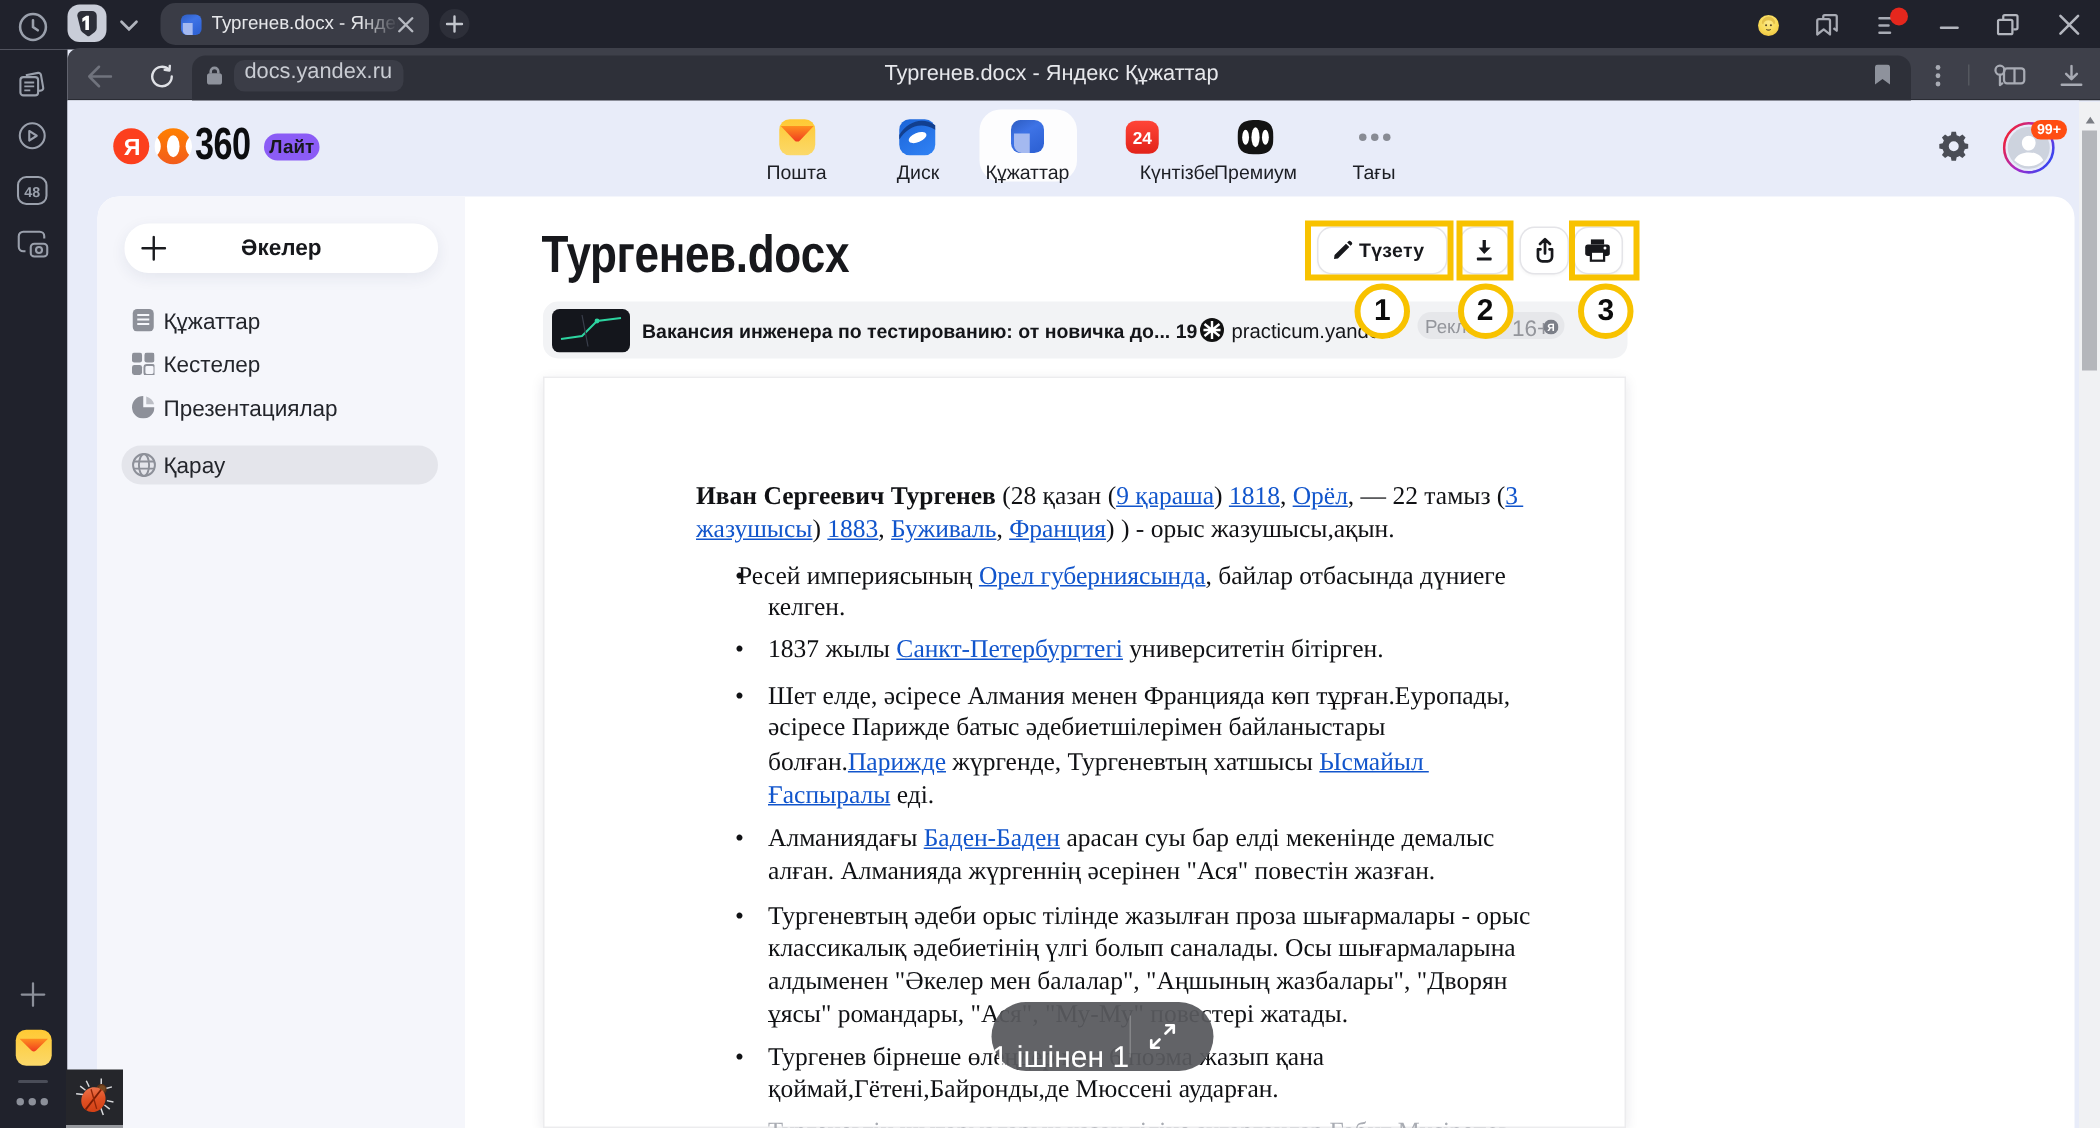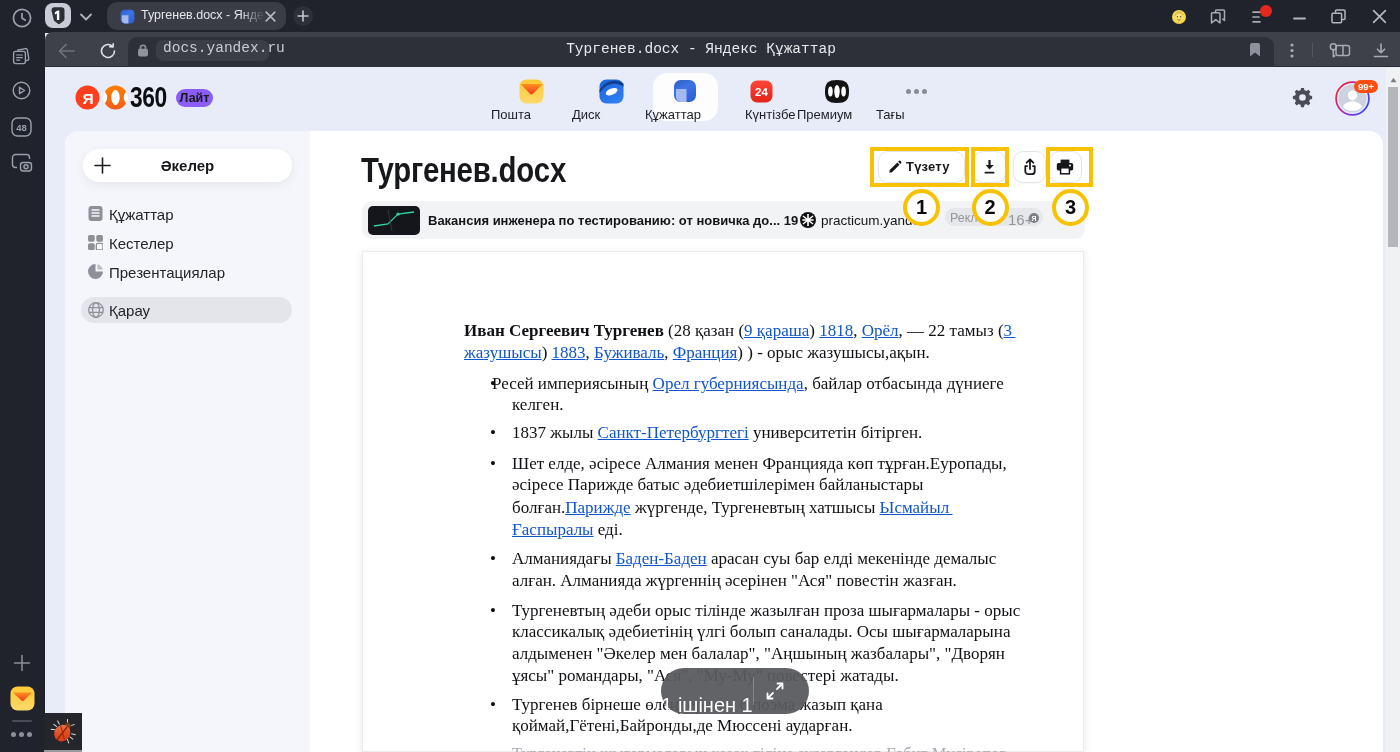--- a/index.html
+++ b/index.html
@@ -4,28 +4,28 @@
 <style>
   * { margin:0; padding:0; box-sizing:border-box; }
   html,body { width:1400px; height:752px; overflow:hidden; }
   body { font-family:"Liberation Sans", sans-serif; position:relative; background:#e8ecf9; -webkit-font-smoothing:antialiased; }
   .abs { position:absolute; }
   svg { display:block; }
   
   #tabbar { left:0; top:0; width:1400px; height:33px; background:#20222c; }
   #rail { left:0; top:33px; width:45px; height:719px; background:#20222c; }
   #toolbar { left:45px; top:32px; width:1355px; height:35px; background:#3e404a; border-radius:8px 0 0 0; border-bottom:1px solid #2a2c34; }
-  #urlfield { left:83px; top:5px; width:1146px; height:41px; background:#2e3039; border-radius:9px;font-family:Liberation Mono, monospace; }
+  #urlfield { left:83px; top:5px; width:1146px; height:41px; background:#2e3039; border-radius:9px; }
   .dompill { left:28px; top:3px; width:113px; height:21px; background:#3b3d47; border-radius:7px; }
   
   #page { left:45px; top:67px; width:1341px; height:685px; background:#e8ecf9; }
   #card { left:20px; top:64px; width:1318px; height:621px; background:#fff; border-radius:14px 14px 0 0; overflow:hidden; }
   #sidepanel { left:0; top:0; width:245px; height:621px; background:#f5f6fb; }
   #scrollbar { left:1386px; top:68px; width:14px; height:684px; background:#f0f1f3; }
-  .navlbl { position:absolute; font-size:13px; color:#1c1e24; text-align:left; width:80px; }
+  .navlbl { position:absolute; font-size:13px; color:#1c1e24; text-align:center; width:80px; }
   .sideitem { position:absolute; font-size:15px; color:#23252b; }
   
   #docpage { left:297px; top:120px; width:722px; height:501px; background:#fff; border:1px solid #ececee; box-shadow:0 2px 8px rgba(30,30,60,.10); }
   .dl { position:absolute; white-space:nowrap; font-family:"Liberation Serif", serif; font-size:17px; color:#101114; line-height:22px; }
   .dl a { color:#1155cc; text-decoration:underline; }
   .blt { position:absolute; font-family:"Liberation Serif", serif; font-size:17px; color:#101114; line-height:22px; }
   .ybox { position:absolute; border:4px solid #f8c200; }
   .ycirc { position:absolute; width:37px; height:37px; border-radius:50%; background:#fff; border:4px solid #f8c200; color:#0c0c0c; font-weight:bold; font-size:20px; text-align:center; line-height:28px; }
   .btn { position:absolute; background:#fff; border:1px solid #e4e4e8; border-radius:10px; box-shadow:0 1px 2px rgba(0,0,0,.04); }
 </style>

